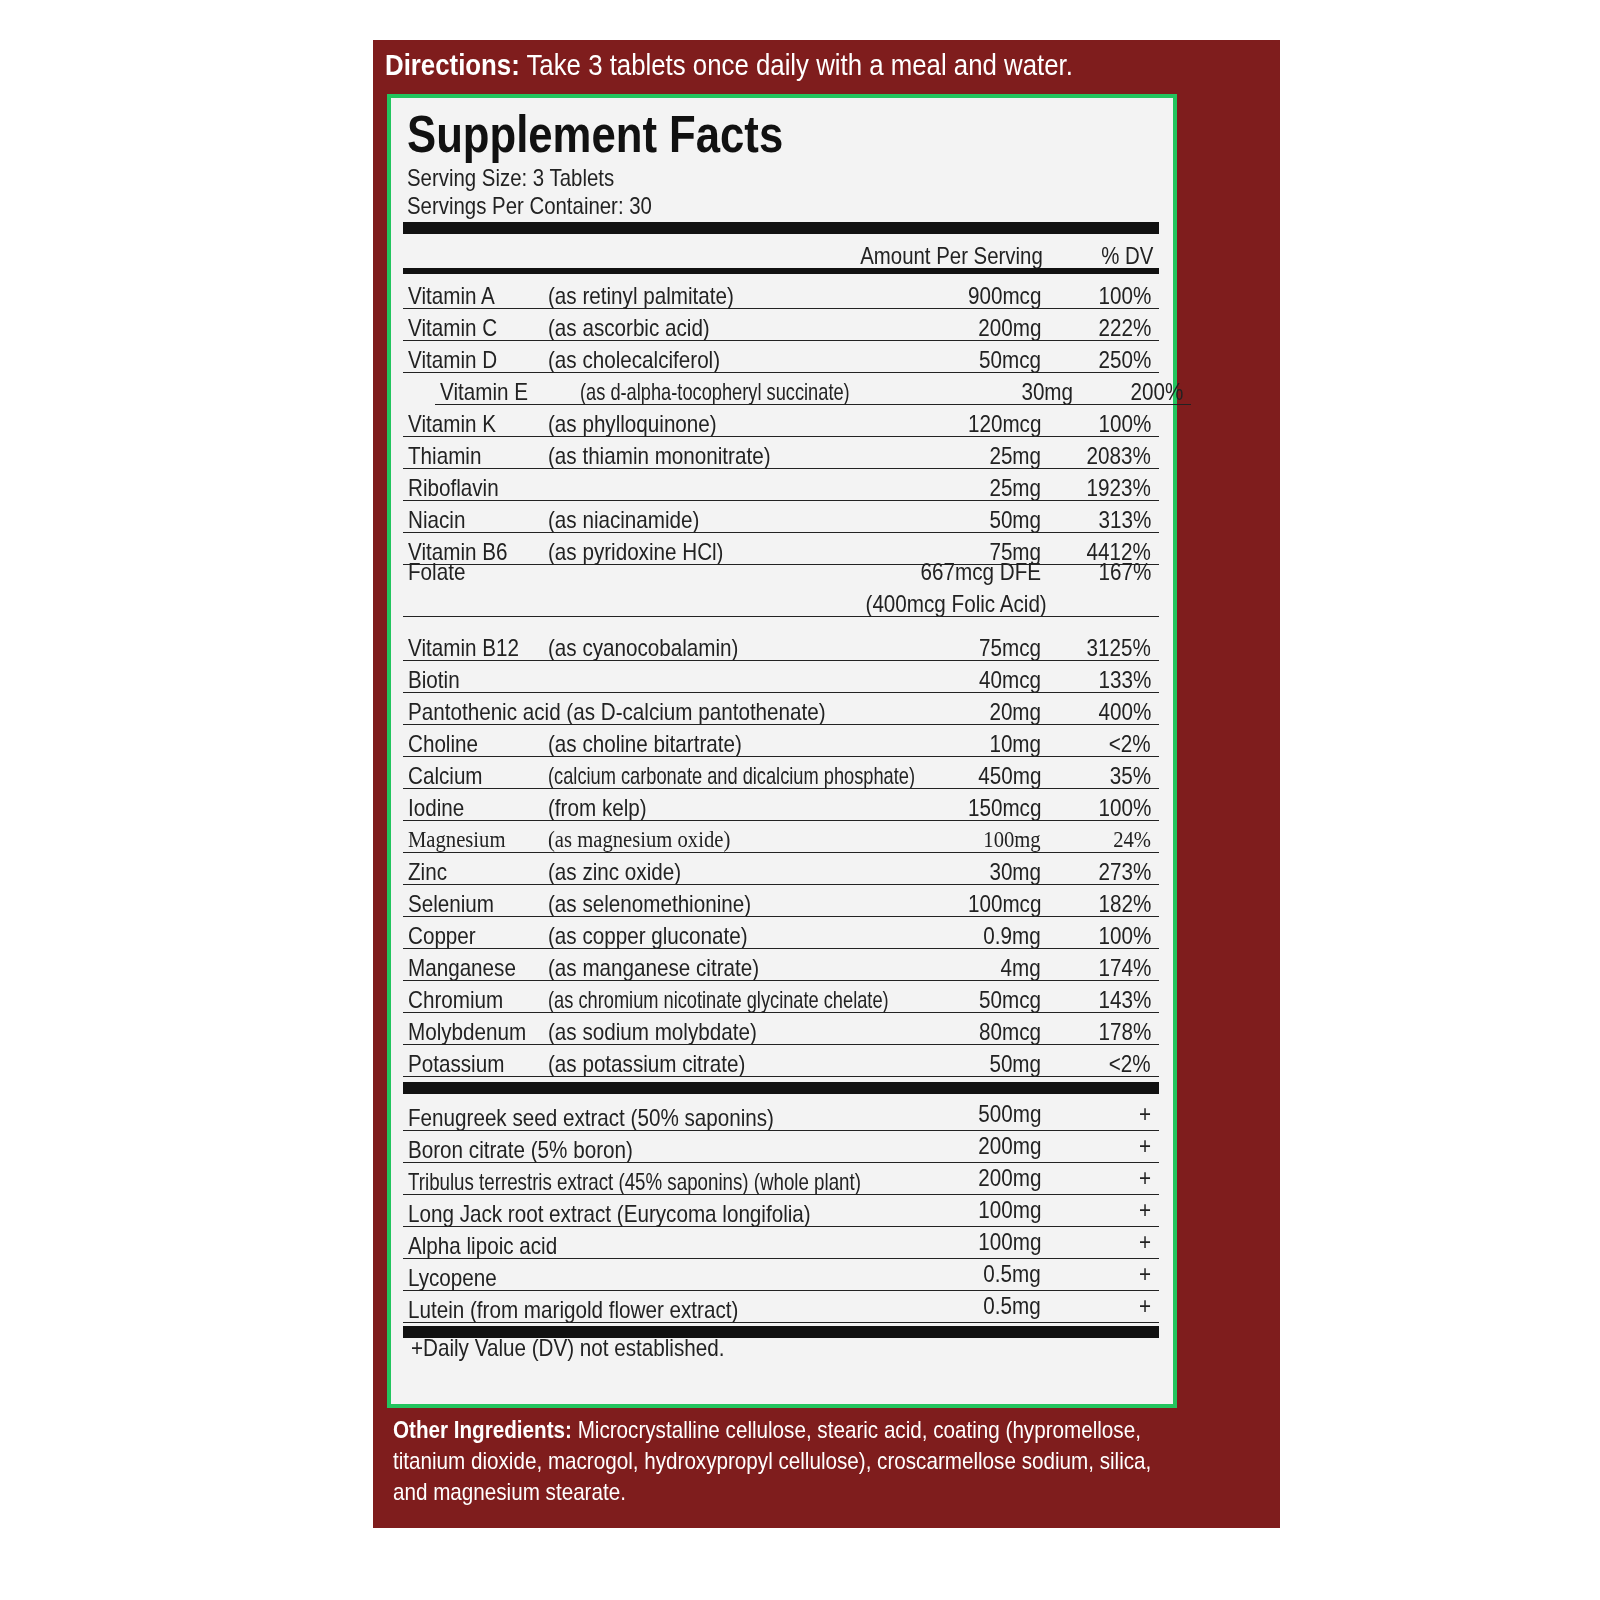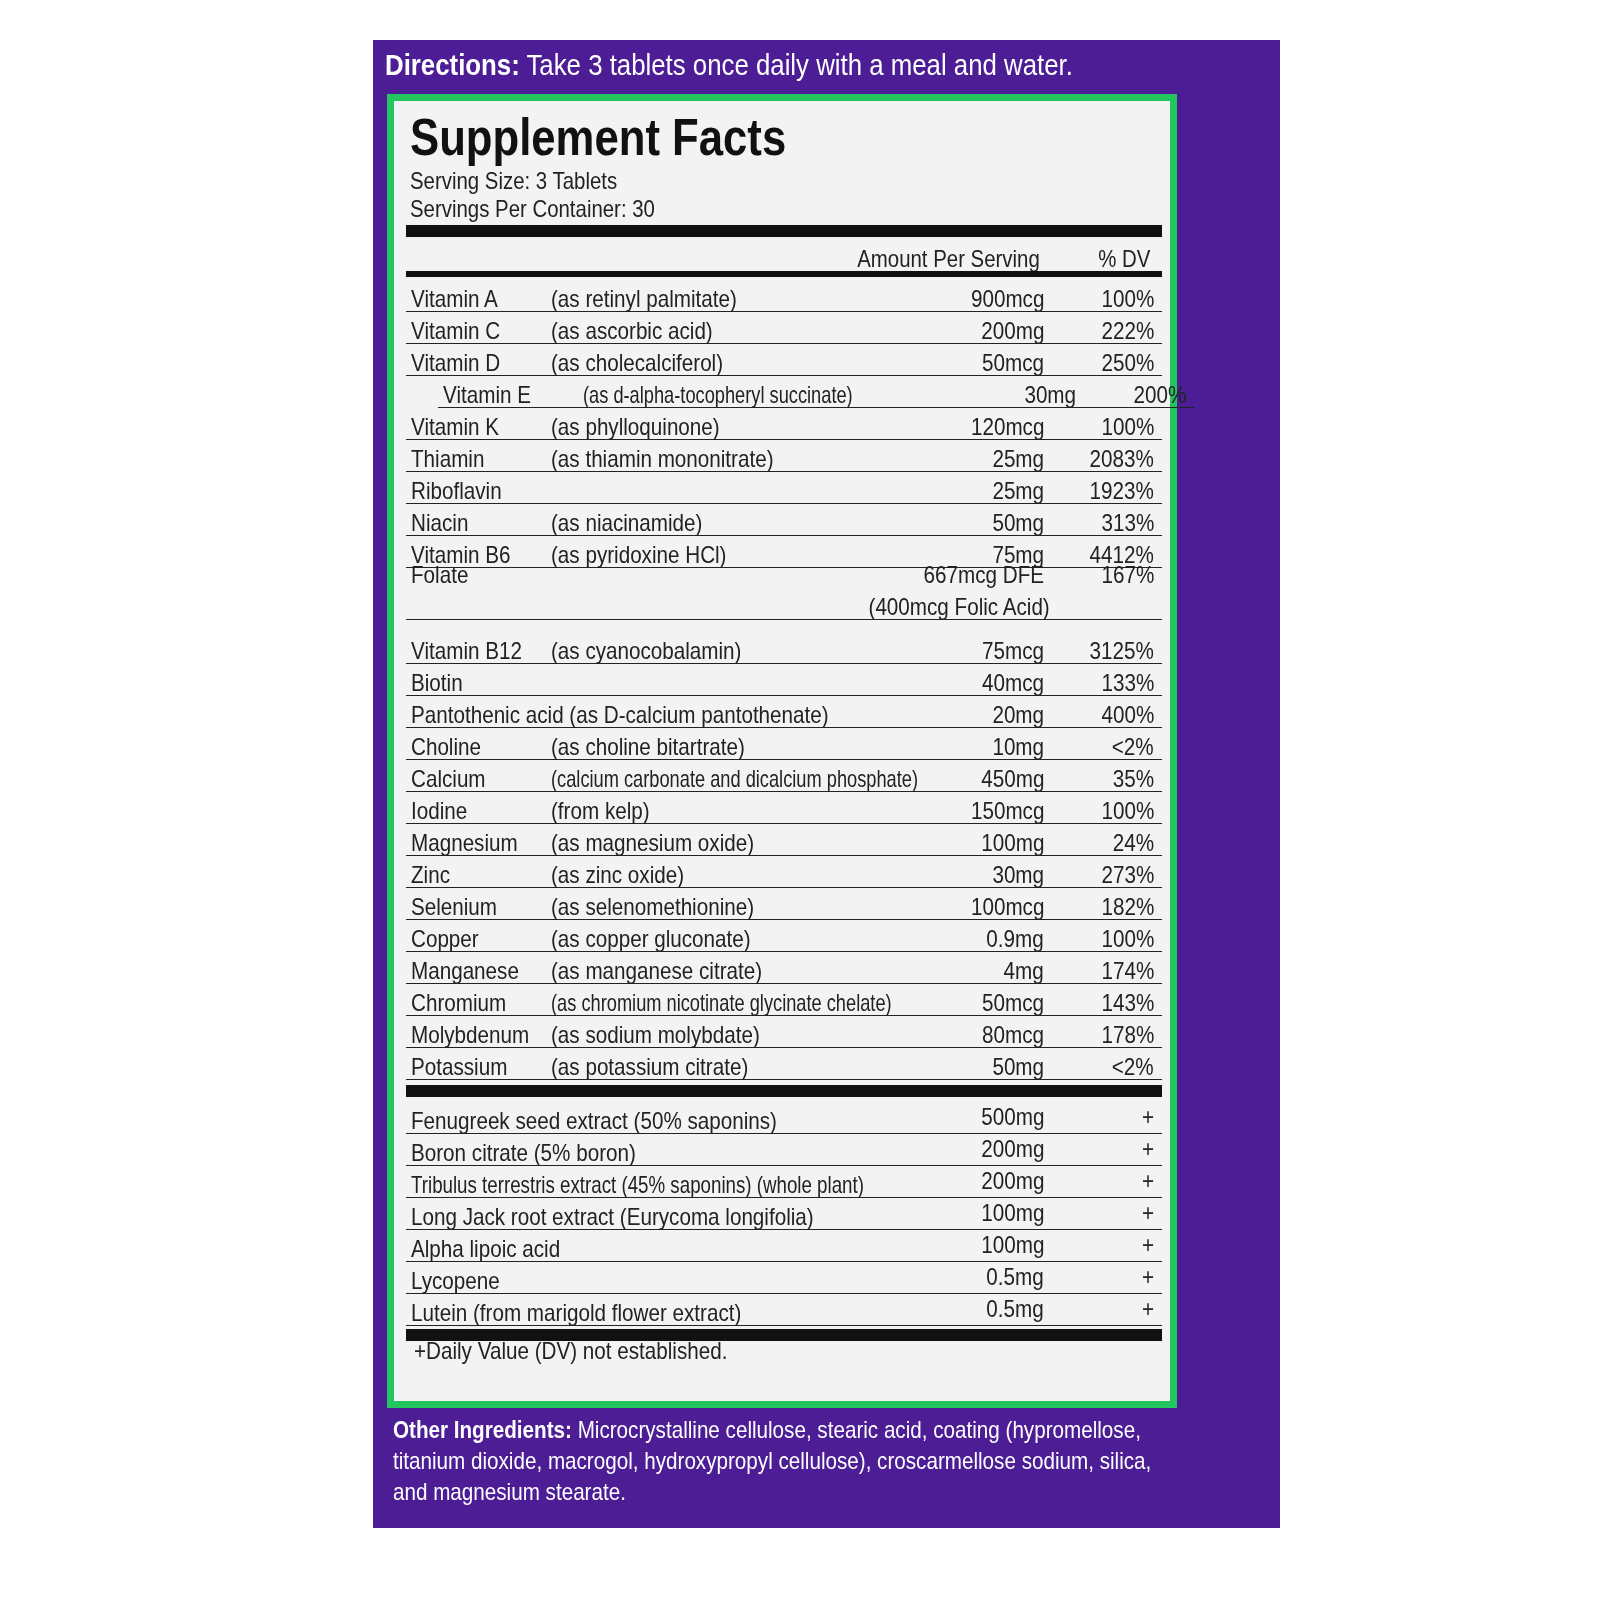--- a/index.html
+++ b/index.html
@@ -1,20 +1,20 @@
 <!DOCTYPE html>
 <html><head>
 <meta charset="utf-8">
 <style>
   html,body{margin:0;padding:0;background:#ffffff;}
   body{width:1600px;height:1600px;position:relative;overflow:hidden;font-family:"Liberation Sans",sans-serif;}
-  .panel{position:absolute;left:373px;top:40px;width:907px;height:1488px;background:#4c1d95;}
+  .panel{position:absolute;left:373px;top:40px;width:907px;height:1488px;background:#7f1d1d;}
   .directions{position:absolute;left:12px;top:8px;color:#fff;font-size:30px;transform:scaleX(0.86);transform-origin:left top;white-space:nowrap;letter-spacing:0px;}
   .directions b{font-weight:bold;}
-  .box{position:absolute;left:14px;top:54px;width:790px;height:1314px;background:#f3f3f3;border:7px solid #22c55e;box-sizing:border-box;}
+  .box{position:absolute;left:14px;top:54px;width:790px;height:1314px;background:#f3f3f3;border:4px solid #22c55e;box-sizing:border-box;}
   .title{position:absolute;left:16px;top:6px;font-size:52px;font-weight:bold;color:#111;transform:scaleX(0.84);transform-origin:left top;white-space:nowrap;}
   .serv{position:absolute;left:16px;font-size:24px;color:#222;transform:scaleX(0.85);transform-origin:left top;white-space:nowrap;}
   .thick{position:absolute;left:12px;width:756px;background:#111;}
   .hdr{position:absolute;top:144px;font-size:24px;color:#222;transform:scaleX(0.85);transform-origin:right top;white-space:nowrap;}
   .row{position:absolute;left:12px;width:756px;height:32px;border-bottom:1.5px solid #222;}
   .c{position:absolute;top:4px;font-size:24px;color:#222;white-space:nowrap;}
   .nm{left:5px;transform:scaleX(0.86);transform-origin:left top;}
   .fm{left:145px;transform:scaleX(0.86);transform-origin:left top;}
   .fm.sm{transform:scaleX(0.76);}
   .amt{right:118px;transform:scaleX(0.86);transform-origin:right top;}
@@ -128,21 +128,21 @@
           <span class="c fm sm">(calcium carbonate and dicalcium phosphate)</span>
           <span class="c amt">450mg</span>
           <span class="c dv">35%</span>
         </div>
         <div class="row" style="top: 692px; height: 30px;">
           <span class="c nm">Iodine</span>
           <span class="c fm">(from kelp)</span>
           <span class="c amt">150mcg</span>
           <span class="c dv">100%</span>
         </div>
-        <div class="row" style="top: 724px; height: 30px;">
+        <div class="row" style="top: 724px; height: 30px; font-family: Liberation Serif, serif;">
           <span class="c nm">Magnesium</span>
           <span class="c fm">(as magnesium oxide)</span>
           <span class="c amt">100mg</span>
           <span class="c dv">24%</span>
         </div>
         <div class="row" style="top: 756px; height: 30px;">
           <span class="c nm">Zinc</span>
           <span class="c fm">(as zinc oxide)</span>
           <span class="c amt">30mg</span>
           <span class="c dv">273%</span>

